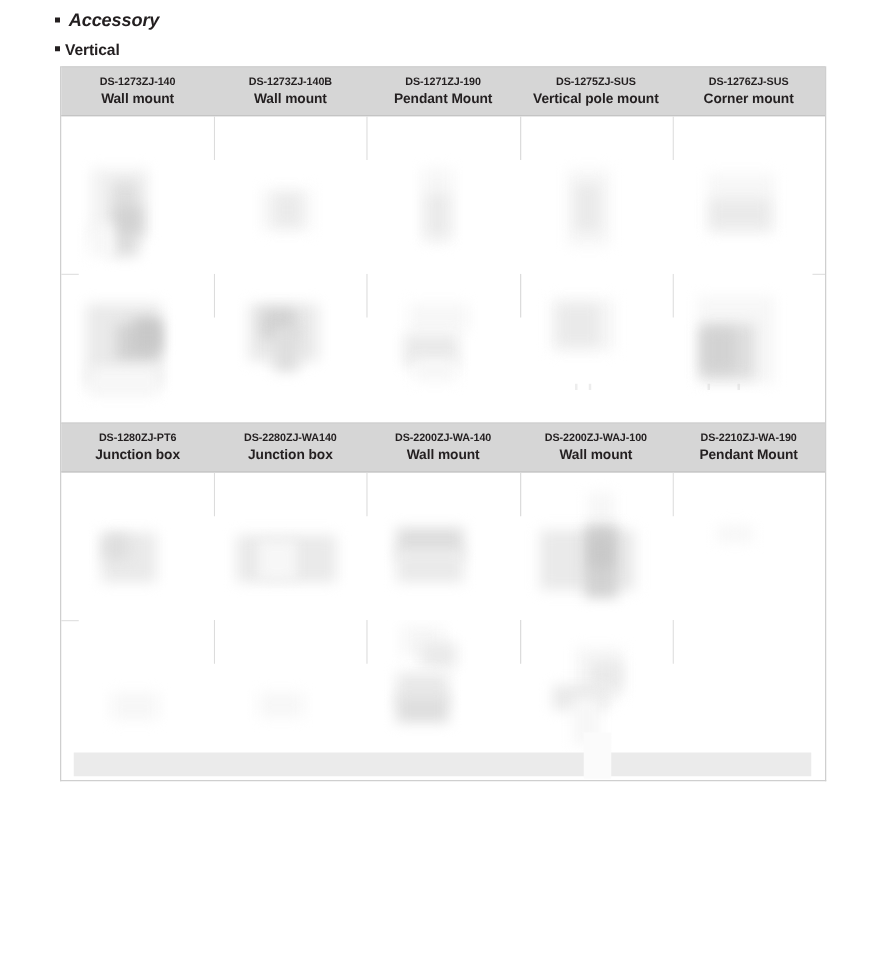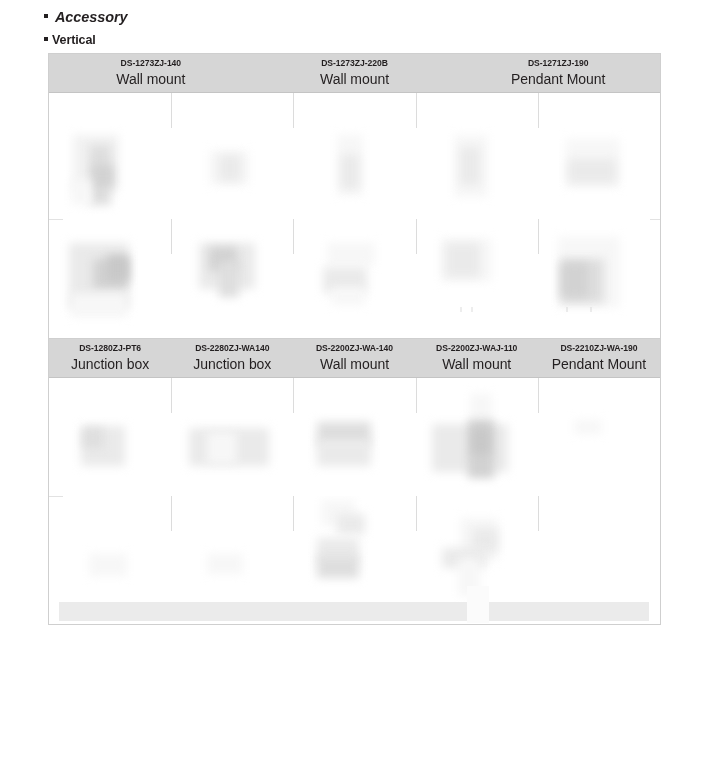--- a/index.html
+++ b/index.html
@@ -102,22 +102,22 @@
   }
   .hdr-cell .code {
     font-size: 8.6px;
     font-weight: bold;
     line-height: 1.15;
     letter-spacing: -0.05px;
     color: #231f20;
     white-space: nowrap;
   }
   .hdr-cell .desc {
-    font-size: 14px;
-    font-weight: normal;
+    font-size: 11px;
+    font-weight: bold;
     line-height: 1.15;
     letter-spacing: -0.05px;
     color: #231f20;
     white-space: nowrap;
   }
 
   
   .body-row {
     display: flex;
     position: relative;
@@ -221,26 +221,34 @@
 </div>
 
 <div class="accessory-table">
 
   <div class="hdr-row">
     <div class="hdr-cell">
       <span class="code">DS-1273ZJ-140</span>
       <span class="desc">Wall mount</span>
     </div>
     <div class="hdr-cell">
-      <span class="code">DS-1273ZJ-220B</span>
+      <span class="code">DS-1273ZJ-140B</span>
       <span class="desc">Wall mount</span>
     </div>
     <div class="hdr-cell">
       <span class="code">DS-1271ZJ-190</span>
       <span class="desc">Pendant Mount</span>
+    </div>
+    <div class="hdr-cell">
+      <span class="code">DS-1275ZJ-SUS</span>
+      <span class="desc">Vertical pole mount</span>
+    </div>
+    <div class="hdr-cell">
+      <span class="code">DS-1276ZJ-SUS</span>
+      <span class="desc">Corner mount</span>
     </div>
   </div>
 
   <div class="body-row r1">
     <div class="body-cell">
       <span class="blob b1" style="left:24px;  top:42px;  width:46px; height:56px;"></span>
       <span class="blob b3" style="left:40px;  top:52px;  width:22px; height:60px;"></span>
       <span class="blob b4" style="left:44px;  top:72px;  width:20px; height:22px;"></span>
       <span class="blob b6" style="left:22px;  top:86px;  width:20px; height:26px;"></span>
     </div>
@@ -308,21 +316,21 @@
     </div>
     <div class="hdr-cell">
       <span class="code">DS-2280ZJ-WA140</span>
       <span class="desc">Junction box</span>
     </div>
     <div class="hdr-cell">
       <span class="code">DS-2200ZJ-WA-140</span>
       <span class="desc">Wall mount</span>
     </div>
     <div class="hdr-cell">
-      <span class="code">DS-2200ZJ-WAJ-110</span>
+      <span class="code">DS-2200ZJ-WAJ-100</span>
       <span class="desc">Wall mount</span>
     </div>
     <div class="hdr-cell">
       <span class="code">DS-2210ZJ-WA-190</span>
       <span class="desc">Pendant Mount</span>
     </div>
   </div>
 
   <div class="body-row r3">
     <div class="body-cell">

